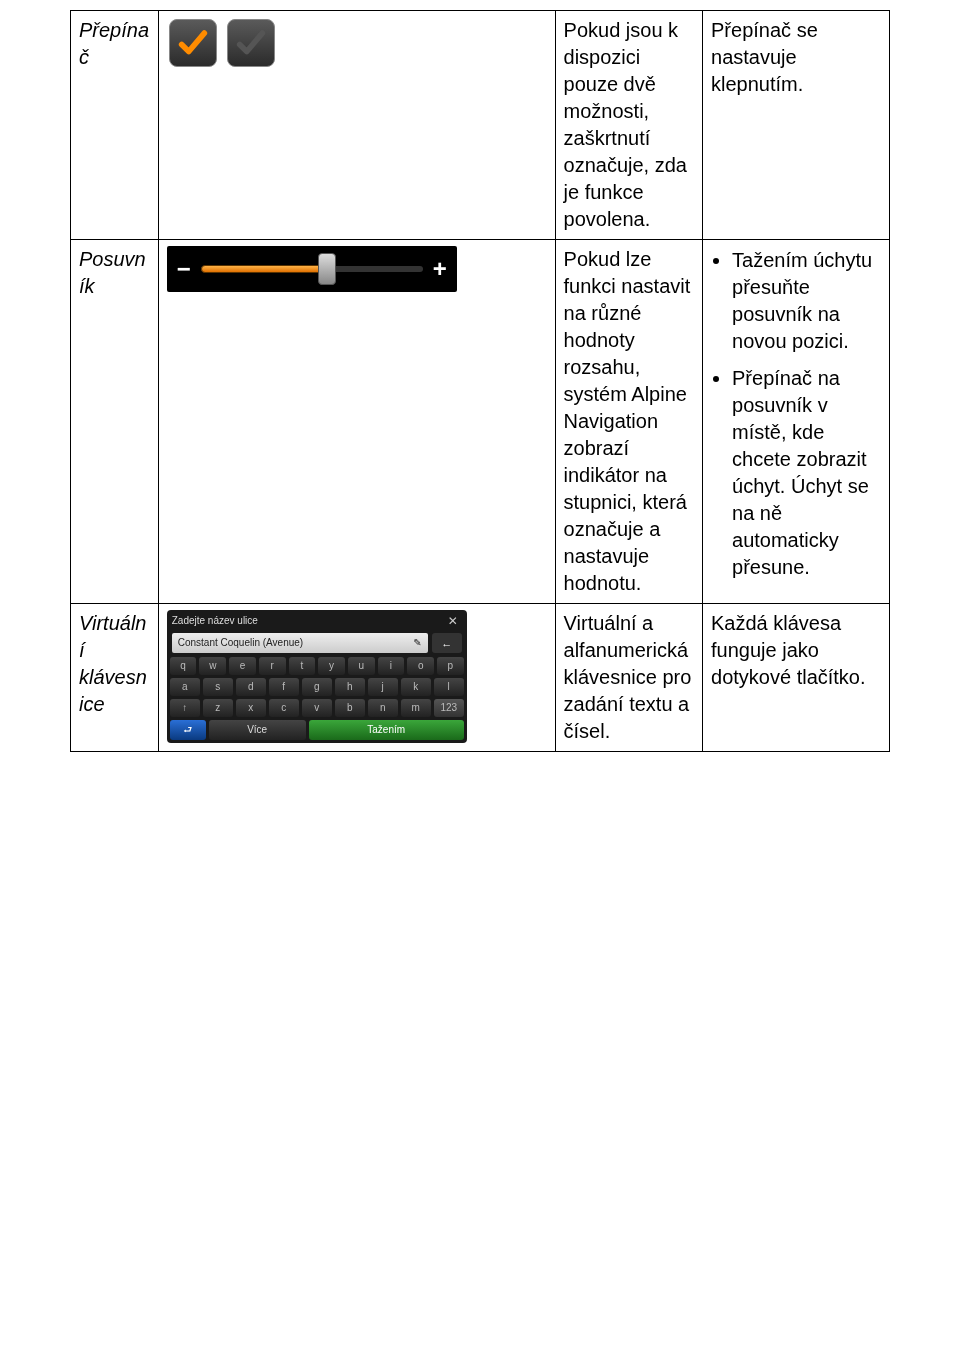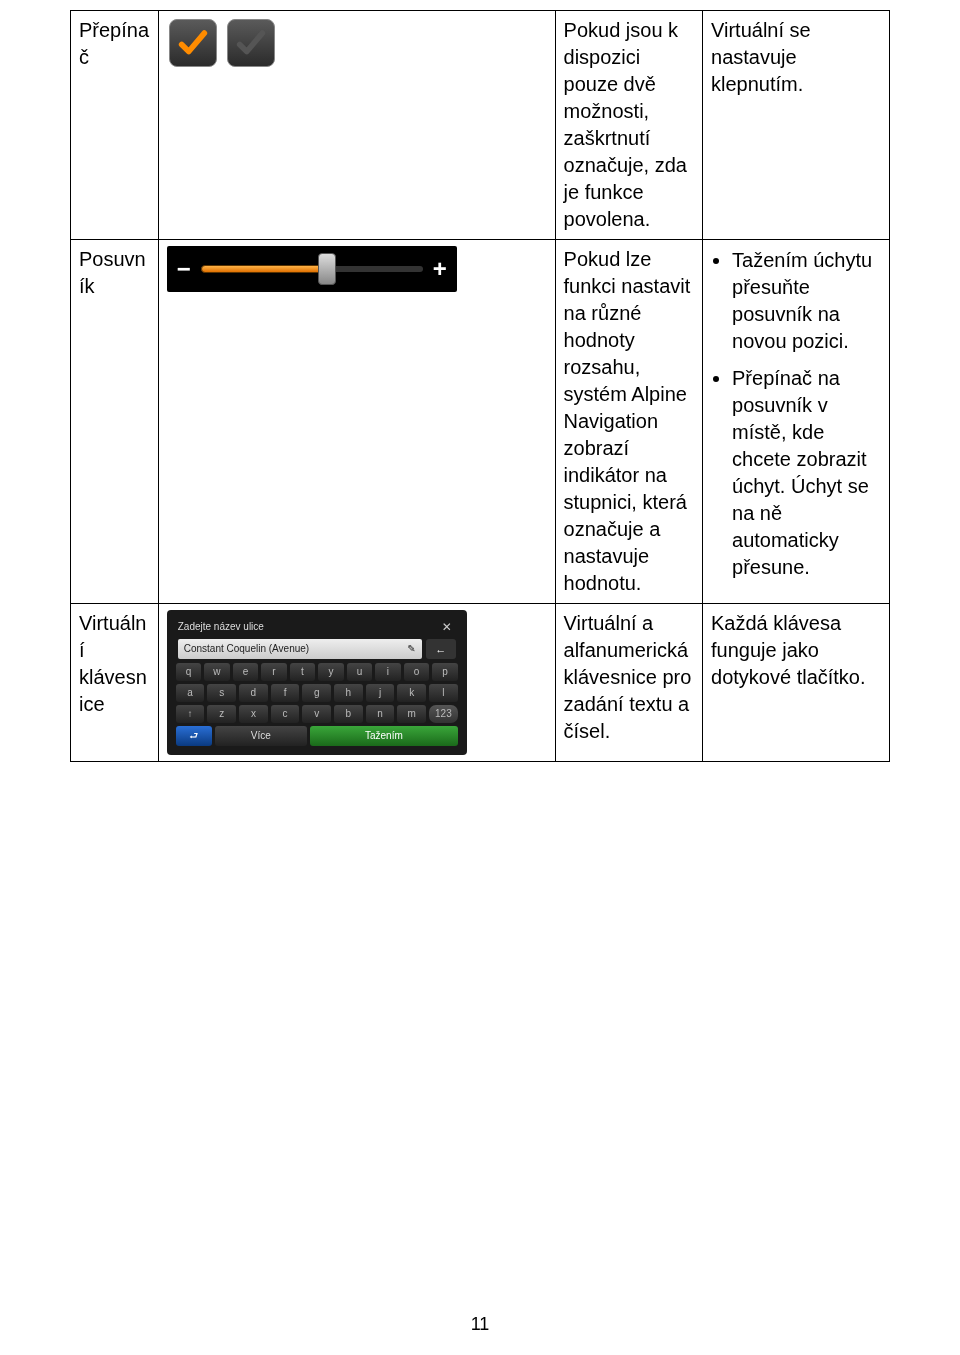--- a/index.html
+++ b/index.html
@@ -1,20 +1,20 @@
 <!DOCTYPE html>
 <html><head>
 <meta charset="utf-8">
 <style>
   * { box-sizing: border-box; }
   html, body { margin: 0; padding: 0; background: #fff; font-family: Arial, Helvetica, sans-serif; color: #000; }
   .page { width: 960px; min-height: 1355px; margin: 0 auto; background: #fff; padding: 0; position: relative; }
   table.main { border-collapse: collapse; width: 820px; margin: 10px auto 0 auto; }
   table.main td { border: 1px solid #000; vertical-align: top; padding: 6px 8px; font-size: 20px; line-height: 1.35; }
-  td.c1 { width: 90px; word-break: break-word; }
+  td.c1 { width: 90px; word-break: break-word; font-style: italic; }
   td.c2 { width: 400px; }
   td.c3 { width: 152px; word-break: break-word; }
   td.c4 { width: 190px; }
   ul.bullets { margin: 1px; padding-left: 20px; }
   ul.bullets li { margin-bottom: 10px; word-break: break-word; }
   .page-num { position: absolute; left: 0; right: 0; bottom: 30px; text-align: center; font-size: 18px; }
 
   
   .icons-row { display: flex; gap: 10px; padding: 2px; }
   .icon-box { width: 48px; height: 48px; border-radius: 8px; display: flex; align-items: center; justify-content: center; }
@@ -24,32 +24,32 @@
 
   
   .slider-wrap { background: #000; width: 290px; height: 46px; display: flex; align-items: center; padding: 0 8px; gap: 8px; border-radius: 2px; }
   .slider-sym { color: #fff; font-size: 24px; font-weight: bold; width: 18px; text-align: center; }
   .slider-track { flex: 1; height: 12px; position: relative; }
   .slider-track .rail { position: absolute; left: 0; right: 0; top: 3px; height: 6px; background: #333; border-radius: 3px; }
   .slider-track .fill { position: absolute; left: 0; width: 55%; top: 2px; height: 8px; background: linear-gradient(#ffb347,#e07000); border-radius: 4px; border: 1px solid #5a3300; }
   .slider-track .handle { position: absolute; left: 53%; top: -10px; width: 18px; height: 32px; background: linear-gradient(#ddd,#888); border-radius: 4px; border: 1px solid #555; }
 
   
-  .kb { width: 300px; background: #1a1a1a; border-radius: 4px; padding: 7px; font-size: 10px; color: #ccc; }
+  .kb { width: 300px; background: #1a1a1a; border-radius: 4px; padding: 1px; font-size: 10px; color: #ccc; }
   .kb-top { display: flex; align-items: center; gap: 4px; padding: 2px 4px; }
   .kb-top .lbl { font-size: 10px; color: #ddd; flex: 1; }
   .kb-top .close { color: #ccc; font-size: 12px; padding: 0 4px; }
   .kb-field-row { display: flex; gap: 4px; padding: 2px 4px 4px 4px; align-items: center; }
   .kb-field { flex: 1; background: linear-gradient(#eee,#ccc); color: #222; font-size: 10px; padding: 3px 6px; border-radius: 2px; display: flex; justify-content: space-between; align-items: center; }
   .kb-field .chk { font-size: 10px; }
   .kb-back { width: 30px; height: 20px; background: #333; border-radius: 3px; display: flex; align-items: center; justify-content: center; color: #fff; font-size: 11px; }
   .kb-rows { padding: 0 2px; }
   .kb-row { display: flex; gap: 3px; margin-bottom: 3px; justify-content: center; }
   .key { background: linear-gradient(#444,#222); color: #bbb; height: 18px; border-radius: 3px; display: flex; align-items: center; justify-content: center; font-size: 10px; flex: 1; min-width: 0; }
-  .key.num { background: linear-gradient(#555,#333); border-radius: 7px; }
+  .key.num { background: linear-gradient(#555,#333); }
   .kb-bottom { display: flex; gap: 3px; padding: 0 2px 2px 2px; }
   .kb-btn { height: 20px; border-radius: 3px; display: flex; align-items: center; justify-content: center; font-size: 10px; color: #fff; }
   .kb-btn.blue { background: linear-gradient(#2a6fd6,#0a3a80); width: 36px; }
   .kb-btn.dark { background: linear-gradient(#444,#222); flex: 1; color: #ddd; }
   .kb-btn.green { background: linear-gradient(#3aa63a,#1a6a1a); flex: 1.6; }
 </style>
 </head>
 <body>
 
 <div class="page">
@@ -71,21 +71,21 @@
             <svg viewBox="0 0 24 24">
                   <path d="M4 13 L9 18 L20 5" stroke="#555" stroke-width="4" fill="none" stroke-linecap="round" stroke-linejoin="round"></path>
                 </svg>
           </div>
         </div>
       </td>
       <td class="c3">
         <span>Pokud jsou k dispozici pouze dvě možnosti, zaškrtnutí označuje, zda je funkce povolena.</span>
       </td>
       <td class="c4">
-        <span>Virtuální se nastavuje klepnutím.</span>
+        <span>Přepínač se nastavuje klepnutím.</span>
       </td>
     </tr>
 
     <tr>
       <td class="c1">
         <span>Posuvník</span>
       </td>
       <td class="c2">
         <div class="slider-wrap">
           <div class="slider-sym">−</div>
@@ -172,14 +172,13 @@
         <span>Virtuální a alfanumerická klávesnice pro zadání textu a čísel.</span>
       </td>
       <td class="c4">
         <span>Každá klávesa funguje jako dotykové tlačítko.</span>
       </td>
     </tr>
 
   </tbody>
     </table>
 
-  <div class="page-num">11</div>
 </div>
 
 </body></html>

